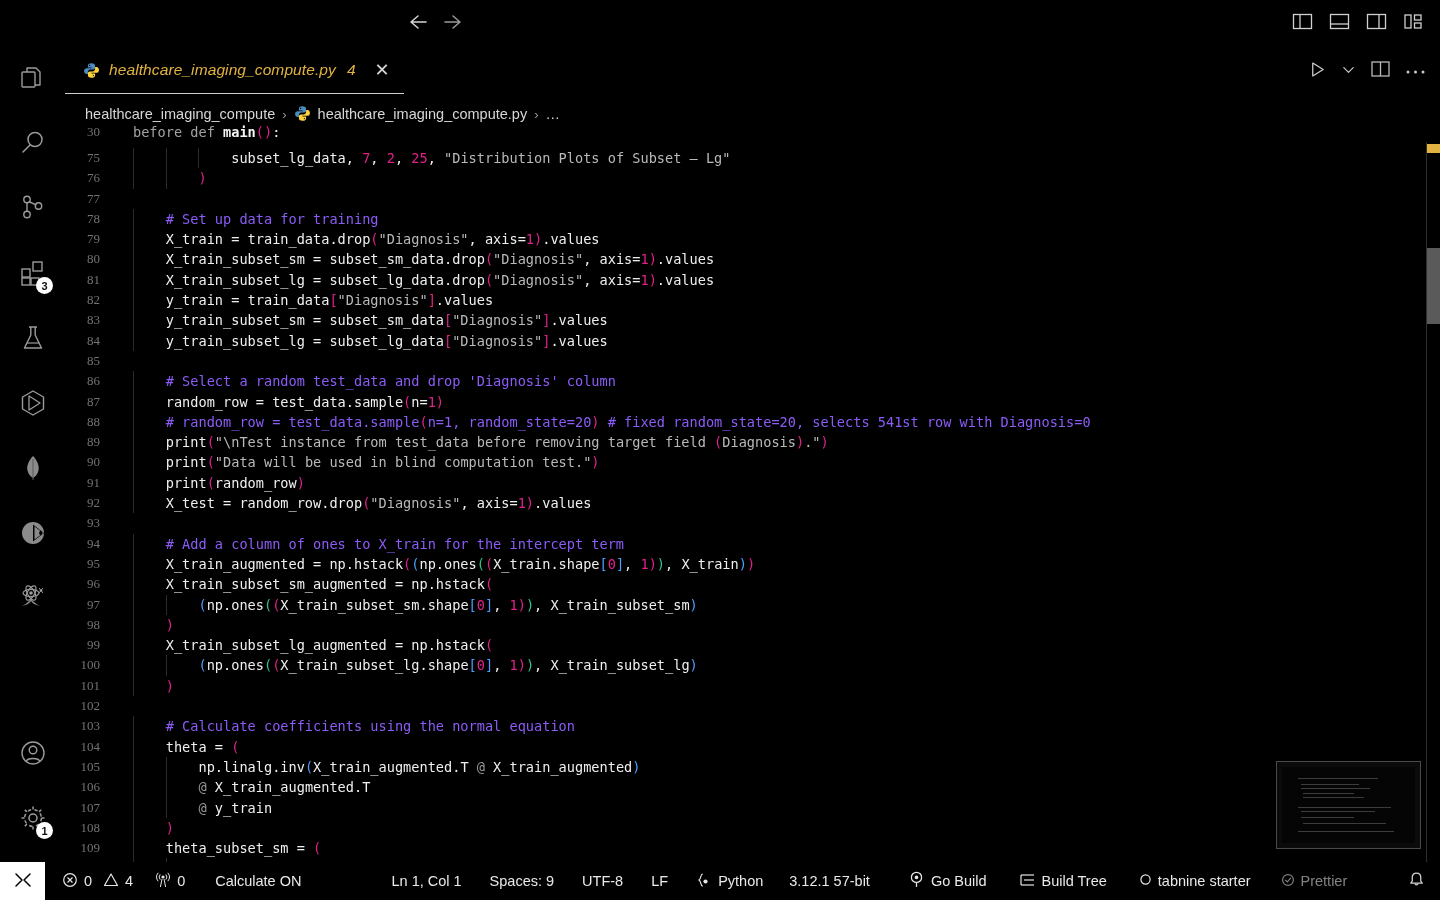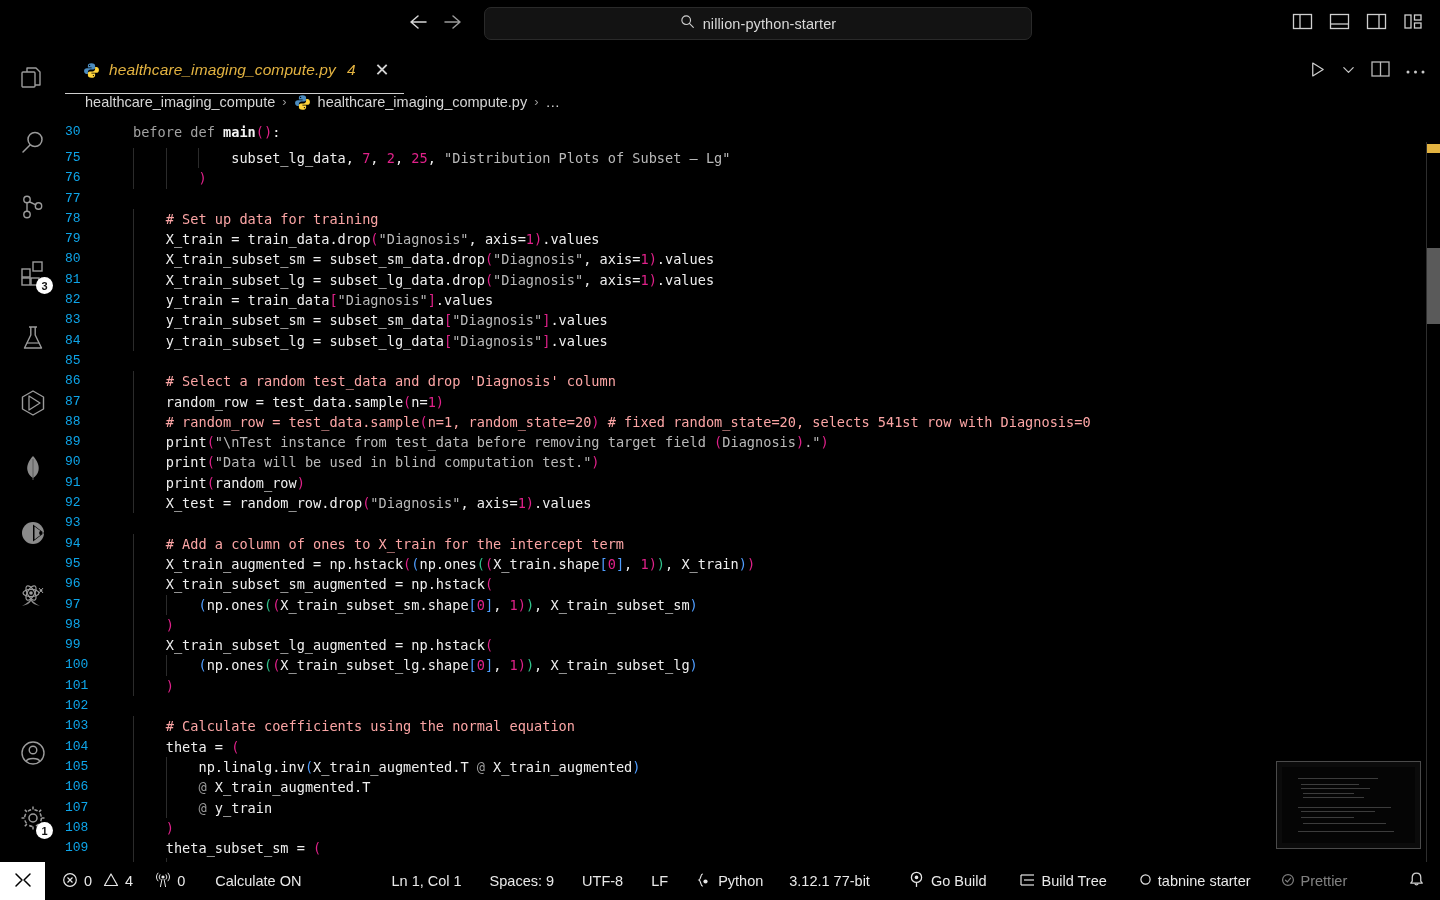--- a/index.html
+++ b/index.html
@@ -57,50 +57,50 @@
   }
   .tab-title { color: #e3b341; font-style: italic; font-size: 15.5px; letter-spacing: .1px; }
   .tab-count { color: #e3b341; font-style: italic; font-size: 15.5px; margin-left: 2px; }
   .tab-close { color: #d4d4d4; font-size: 18px; line-height: 1; margin-left: 10px; }
   .pyicon { width: 17px; height: 17px; display: block; }
 
   .editor-actions { position: absolute; right: 14px; top: 12px; display: flex; align-items: center; gap: 14px; }
 
   
   .breadcrumb {
-    height: 28px; display: flex; align-items: flex-start; gap: 7px;
+    height: 28px; display: flex; align-items: flex-end; gap: 7px;
     padding-left: 20px; color: #cfcfcf; font-size: 14.5px;
   }
   .bc-sep { color: #9a9a9a; font-size: 13px; }
   .bc-item { color: #d6d6d6; }
 
   
   .codearea { position: relative; height: 740px; overflow: hidden; background: #000; }
   .code {
     font-family: "DejaVu Sans Mono", "Liberation Mono", monospace;
     font-size: 13.6px; line-height: 20.3px; white-space: pre;
   }
   .ln {
     position: relative; height: 20.3px; display: flex; align-items: flex-start;
   }
   .gutter {
-    width: 48px; min-width: 48px; padding-right: 13px;
-    color: #0ea5e9; font-family: Liberation Mono, monospace; font-size: 13px;
+    width: 48px; min-width: 48px; text-align: right; padding-right: 13px;
+    color: #737373; font-family: Liberation Serif, serif; font-size: 13px;
   }
   .content { position: relative; flex: 1; padding-left: 20px; }
 
   
   .ind { position: absolute; top: 0; width: 1px; height: 20.3px; background: #2b2b2b; }
 
   
   .t-def   { color: #a3a3a3; }
   .t-fn    { color: #f5f5f5; font-weight: bold; }
   .t-var   { color: #efefef; }
   .t-str   { color: #b9b9b9; }
-  .t-cmt   { color: #fca5a5; }
+  .t-cmt   { color: #8b5cf6; }
   .t-num   { color: #e0218a; }
   .t-op    { color: #efefef; }
   .t-at    { color: #9b9b9b; }
   .b1      { color: #e0218a; }
   .b2      { color: #4f9dff; }
   .b3      { color: #31c48d; }
 
   
   .vscroll { position: absolute; right: 0; top: 0; width: 14px; height: 740px; background: #000; }
   .vscroll .track-line { position: absolute; left: 0; top: 0; width: 1px; height: 740px; background: #2e2e2e; }
@@ -144,29 +144,20 @@
             <path d="M13 5 L6 11 L13 17 M6 11 H21" stroke="#d6d6d6" stroke-width="1.5" fill="none" stroke-linecap="round" stroke-linejoin="round"></path>
           </svg>
       </span>
       <span title="Forward">
         <svg width="24" height="22" viewBox="0 0 24 22">
             <path d="M11 5 L18 11 L11 17 M18 11 H3" stroke="#9b9b9b" stroke-width="1.5" fill="none" stroke-linecap="round" stroke-linejoin="round"></path>
           </svg>
       </span>
     </div>
 
-    <div class="cmdcenter">
-      <span>
-        <svg width="15" height="15" viewBox="0 0 16 16">
-            <circle cx="6.6" cy="6.6" r="4.6" stroke="#cfcfcf" stroke-width="1.2" fill="none"></circle>
-            <line x1="10" y1="10" x2="14.2" y2="14.2" stroke="#cfcfcf" stroke-width="1.2" stroke-linecap="round"></line>
-          </svg>
-      </span>
-      <span class="cc-text">nillion-python-starter</span>
-    </div>
 
     <div class="tb-layout">
       <span title="Toggle Primary Side Bar">
         <svg width="21" height="19" viewBox="0 0 21 19">
             <rect x="1.5" y="2.5" width="18" height="14" stroke="#cfcfcf" stroke-width="1.3" fill="none"></rect>
             <line x1="8" y1="2.5" x2="8" y2="16.5" stroke="#cfcfcf" stroke-width="1.3"></line>
           </svg>
       </span>
       <span title="Toggle Panel">
         <svg width="21" height="19" viewBox="0 0 21 19">
@@ -460,21 +451,21 @@
       <span>
         <svg width="16" height="16" viewBox="0 0 16 16">
             <path d="M6.5 2 C4.5 2 5.2 7 3 8 C5.2 9 4.5 14 6.5 14" stroke="#e6e6e6" stroke-width="1.2" fill="none" stroke-linecap="round"></path>
             <circle cx="9.5" cy="9.5" r="2.1" fill="#e6e6e6"></circle>
           </svg>
       </span>
       <span class="sb-text">Python</span>
     </div>
 
     <div class="sb-item" style="margin-left:4px">
-      <span class="sb-text">3.12.1 77-bit</span>
+      <span class="sb-text">3.12.1 57-bit</span>
     </div>
 
     <div class="sb-item" style="margin-left:16px">
       <span>
         <svg width="17" height="17" viewBox="0 0 16 16">
             <circle cx="8" cy="6" r="4.8" stroke="#e6e6e6" stroke-width="1.2" fill="none"></circle>
             <circle cx="8" cy="6" r="1.7" fill="#e6e6e6"></circle>
             <path d="M8 10.8 V15" stroke="#e6e6e6" stroke-width="1.2"></path>
           </svg>
       </span>

